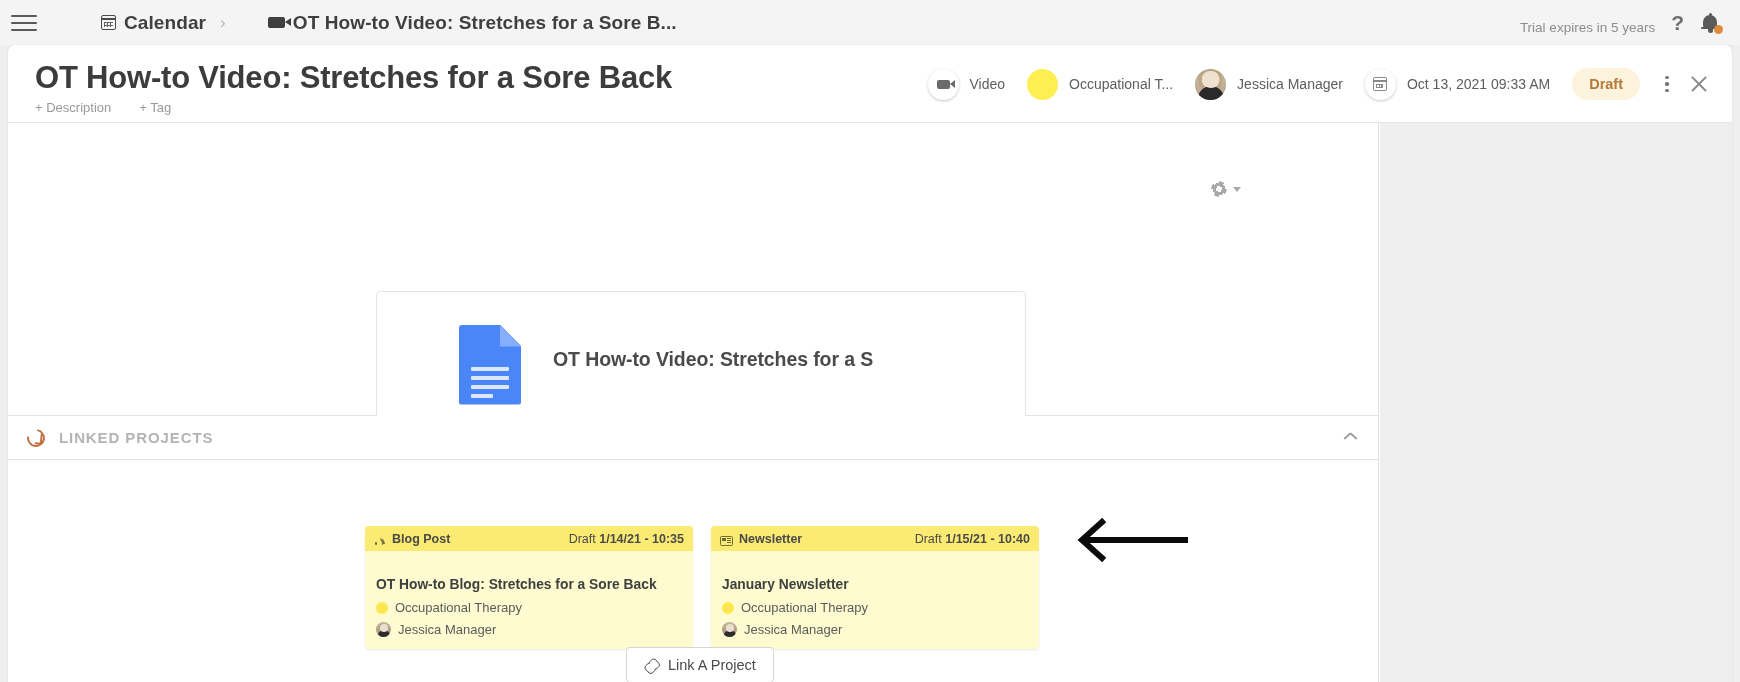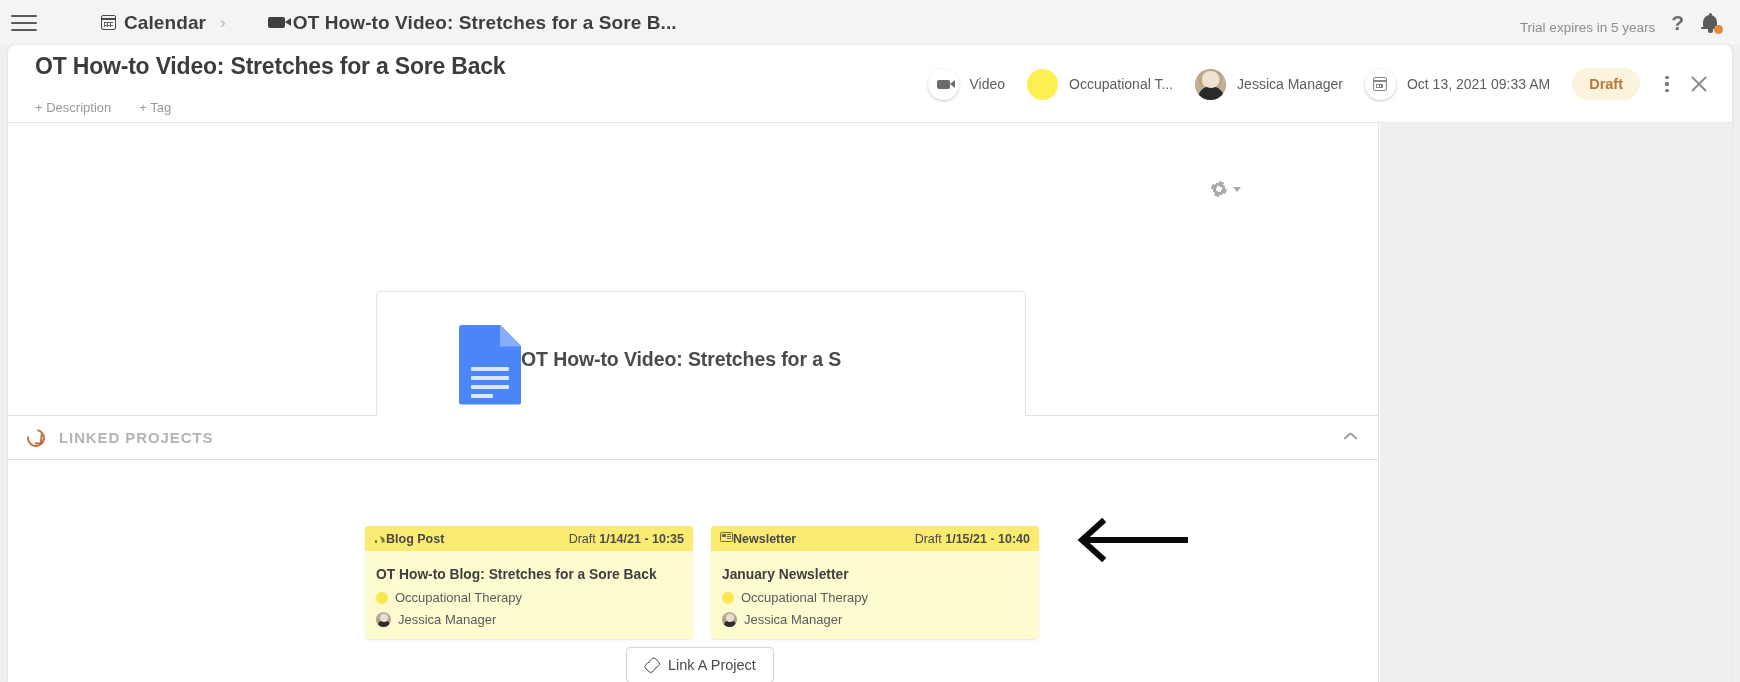--- a/index.html
+++ b/index.html
@@ -66,22 +66,22 @@
     background: #ffffff; border-radius: 7px 7px 0 0;
     box-shadow: 0 0 2px rgba(0,0,0,.12);
     overflow: hidden;
   }
 
   .doc-header {
     position: relative; height: 78px; width: 100%;
     border-bottom: 1px solid #e6e6e6;
   }
   .doc-title {
-    position: absolute; left: 27px; top: 8px;
-    font-size: 23px; font-weight: bold; color: #3c3c3c; letter-spacing: -.2px;
+    position: absolute; left: 27px; top: 15px;
+    font-size: 31px; font-weight: bold; color: #3c3c3c; letter-spacing: -.2px;
   }
   .meta-links { position: absolute; left: 27px; top: 55px; display: flex; gap: 28px; }
   .meta-link { font-size: 13px; color: #9a9a9a; cursor: pointer; }
 
   .header-right {
     position: absolute; right: 18px; top: 0; height: 78px;
     display: flex; align-items: center; gap: 0;
   }
   .hr-item { display: flex; align-items: center; gap: 11px; margin-left: 22px; }
   .hr-label { font-size: 14px; color: #5d5d5d; white-space: nowrap; }
@@ -157,21 +157,21 @@
   }
   .caret-down {
     width: 0; height: 0; border-left: 4.5px solid transparent; border-right: 4.5px solid transparent;
     border-top: 5px solid #a9a9a9;
   }
 
   .gdoc-card {
     position: absolute; left: 368px; top: 168px; width: 650px; height: 183px;
     border: 1px solid #e4e4e4; border-radius: 4px; background: #fff;
   }
-  .gdoc-top { display: flex; align-items: center; height: 145px; padding-left: 82px; }
+  .gdoc-top { display: flex; align-items: center; height: 145px; padding-left: 82px; gap: 32px; }
   .gdoc-icon { width: 62px; height: 80px; position: relative; flex: 0 0 auto; }
   .gdoc-icon .page {
     position: absolute; inset: 0; background: #4a86f7; border-radius: 3px;
     clip-path: polygon(0 0, 66% 0, 100% 27%, 100% 100%, 0 100%);
   }
   .gdoc-icon .fold {
     position: absolute; right: 0; top: 0; width: 21px; height: 22px; background: #85aefb;
     clip-path: polygon(0 0, 100% 100%, 0 100%);
   }
   .gdoc-icon .lines { position: absolute; left: 12px; top: 42px; width: 38px; }
@@ -237,21 +237,21 @@
     position: absolute; top: 66px; width: 328px; border-radius: 4px; overflow: hidden;
     background: #fdfbcf; box-shadow: 0 1px 2px rgba(0,0,0,.10);
     cursor: pointer;
   }
   .pcard.c1 { left: 357px; }
   .pcard.c2 { left: 703px; }
   .pcard-head {
     height: 25px; background: #fbeb72; display: flex; align-items: center; padding: 0 9px;
     font-size: 12.5px; font-weight: bold; color: #4a4a4a;
   }
-  .pcard-type { display: flex; align-items: flex-start; }
+  .pcard-type { display: flex; align-items: flex-end; gap: 6px; }
   .pcard-status { margin-left: auto; font-size: 12.5px; color: #4a4a4a; }
   .pcard-status .w { font-weight: normal; }
   .pcard-status .d { font-weight: bold; }
   .rss-icon { width: 12px; height: 12px; position: relative; }
   .rss-icon::before {
     content:""; position:absolute; left:1px; bottom:1px; width:7px; height:7px;
     border-right: 1.8px solid #6b6b3c; border-top: 1.8px solid transparent;
     border-radius: 0 7px 0 0; box-shadow: 3px 0 0 -1.1px #6b6b3c;
   }
   .rss-icon::after {
@@ -260,41 +260,41 @@
   .news-icon {
     width: 13px; height: 10px; border: 1.6px solid #6b6b3c; border-radius: 1.5px; position: relative;
   }
   .news-icon::before {
     content:""; position:absolute; left:1.3px; top:1.3px; width:4px; height:3px; background:#6b6b3c;
   }
   .news-icon::after {
     content:""; position:absolute; right:1.3px; top:1.3px; width:4px; height:5.5px;
     background: repeating-linear-gradient(to bottom, #6b6b3c 0 1px, transparent 1px 2px);
   }
-  .pcard-body { padding: 16px 11px 12px 11px; background: #fdfbcf; }
+  .pcard-body { padding: 26px 11px 12px 11px; background: #fdfbcf; }
   .pcard-name { font-size: 13.8px; font-weight: bold; color: #3f3f3f; margin-bottom: 8px; }
   .pcard-row { display: flex; align-items: center; gap: 7px; margin-top: 7px; font-size: 13px; color: #5c5c5c; }
   .mini-dot { width: 12px; height: 12px; border-radius: 50%; background: #fbe84f; flex: 0 0 auto; }
   .mini-av {
     width: 15px; height: 15px; border-radius: 50%; flex: 0 0 auto; position: relative; overflow: hidden;
     background: linear-gradient(#c6b49d, #9f8d77);
   }
   .mini-av::before {
     content:""; position:absolute; left:50%; top:52%; transform:translateX(-50%);
     width:13px; height:10px; background:#2d2d2d; border-radius:7px 7px 0 0;
   }
   .mini-av::after {
     content:""; position:absolute; left:50%; top:13%; transform:translateX(-50%);
     width:8px; height:8px; background:#eadfd0; border-radius:50%;
   }
 
   .link-btn {
     position: absolute; left: 618px; top: 187px; padding: 9px 17px;
     border: 1px solid #d5d5d5; border-radius: 4px; background: #fff;
-    display: flex; align-items: flex-start; gap: 9px;
+    display: flex; align-items: flex-end; gap: 9px;
     font-size: 14.5px; color: #4a4a4a; cursor: pointer;
   }
   .chain {
     width: 15px; height: 15px; position: relative; transform: rotate(-45deg);
   }
   .chain::before, .chain::after {
     content:""; position:absolute; width: 7px; height: 9px;
     border: 1.6px solid #5a5a5a; border-radius: 4px;
   }
   .chain::before { left: 0px; top: 3px; border-right-color: transparent; }

